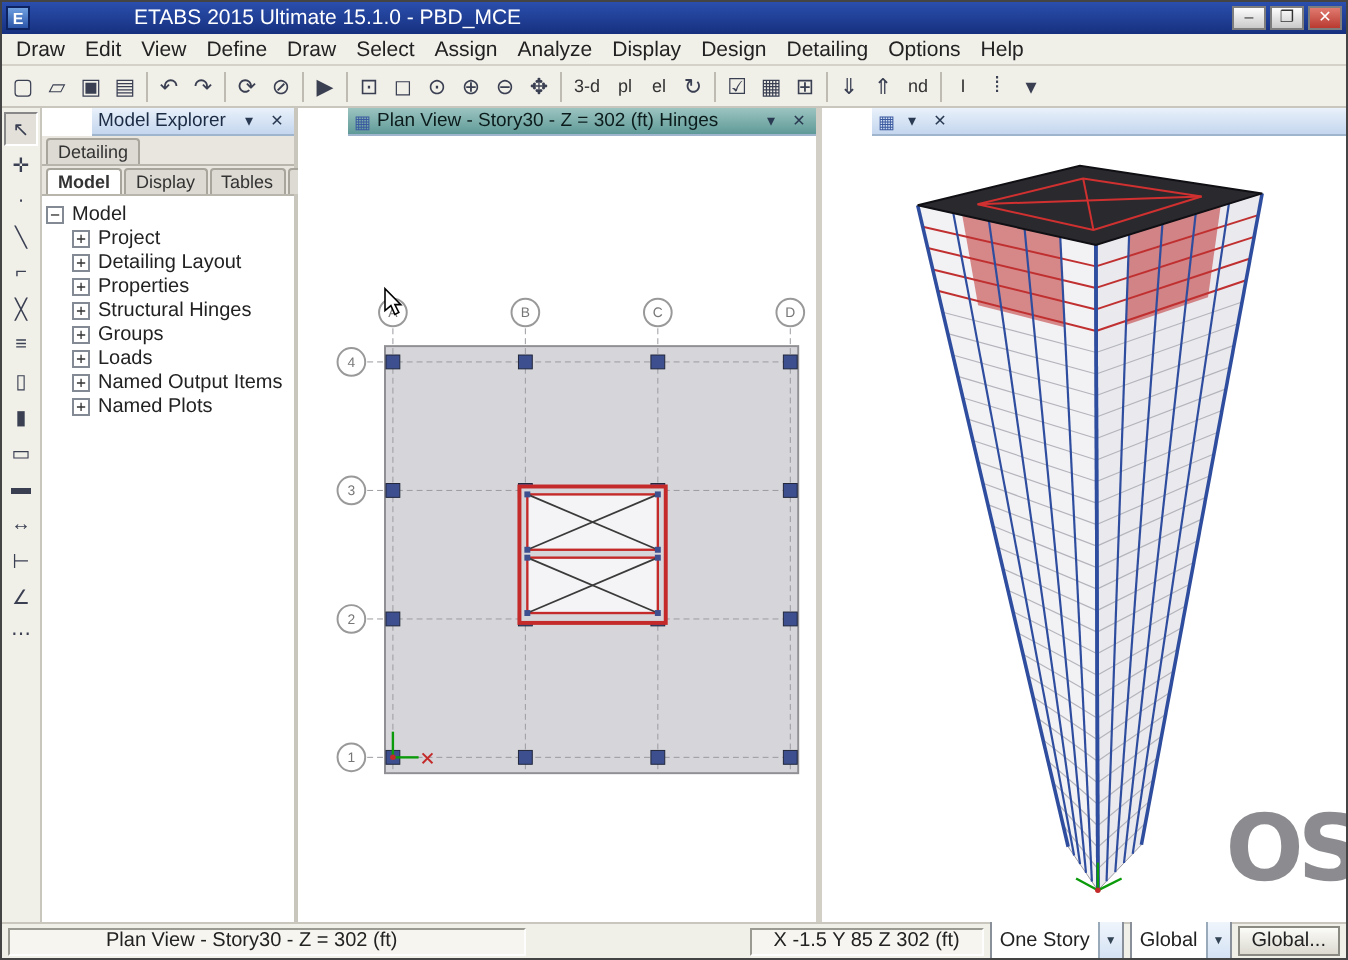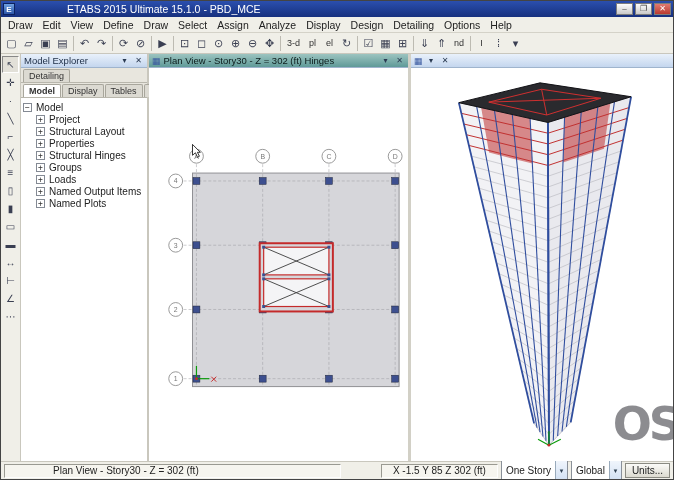--- a/index.html
+++ b/index.html
@@ -36,21 +36,21 @@
   
   .main { flex: 1; display: flex; min-height: 0; }
   .side-toolbar { width: 20px; background: #f0efe8; border-right: 1px solid #c9c7bd;
                   display: flex; flex-direction: column; align-items: center; padding-top: 2px; }
   .sbtn { width: 17px; height: 17px; display: flex; align-items: center; justify-content: center;
           font-size: 10px; color: #3a3f52; border: 1px solid transparent; margin-bottom: 1px; }
   .sbtn.pressed { border: 1px solid #888; border-color: #888 #fff #fff #888; background: #e2e0d8; }
 
   .panel-header { height: 14px; display: flex; align-items: center; gap: 3px; padding: 0 3px;
                   background: linear-gradient(#e9f1fb,#c4d6ee); border-bottom: 1px solid #9fb4cd;
-                  font-size: 9.5px; color: #1c2c44; flex: 0 0 auto; }
+                  font-size: 9.5px; color: #1c2c44; flex: 0 0 auto; margin-left: 25px; }
   .panel-header.active { background: linear-gradient(#9cc4c0,#5f9a98); color: #0c1c1c; }
   .ph-title { flex: 1; white-space: nowrap; overflow: hidden; }
   .ph-btn { font-size: 8px; color: #2a3a52; width: 11px; text-align: center; }
   .ph-icon { font-size: 9px; color: #3b5aa0; }
 
   .explorer { width: 128px; border-right: 2px solid #c9c7bd; background: #fff;
               display: flex; flex-direction: column; }
   .tabrow { display: flex; align-items: flex-end; background: #e8e6de; padding: 1px 2px 0 2px;
             border-bottom: 1px solid #b8b6ac; flex: 0 0 auto; }
   .tab { padding: 1px 5px; font-size: 9px; color: #333; background: #dcdad2;
@@ -73,21 +73,21 @@
   .watermark { position: absolute; right: -6px; bottom: 14px; font-size: 46px; font-weight: bold;
                color: rgba(45,45,52,0.55); letter-spacing: -3px; line-height: 1;
                font-family: "DejaVu Sans", sans-serif; pointer-events: none; }
 
   
   .statusbar { height: 18px; background: #f0efe8; border-top: 1px solid #c9c7bd;
                display: flex; align-items: center; gap: 3px; padding: 0 3px; flex: 0 0 auto;
                font-size: 10px; color: #222; }
   .sunken { border: 1px solid; border-color: #9a9a92 #fdfdfd #fdfdfd #9a9a92; background: #f6f5ef;
             height: 14px; display: flex; align-items: center; padding: 0 4px; white-space: nowrap; overflow: hidden; }
-  .msg { width: 337px; padding-left: 48px; }
+  .msg { width: 259px; padding-left: 48px; }
   .spacer { flex: 1; }
   .coords { width: 117px; justify-content: center; }
   .combo { display: flex; align-items: stretch; border: 1px solid #8a9099; background: #fff;
            height: 27px; font-size: 10px; }
   .combo .val { padding: 0 4px; display: flex; align-items: center; white-space: nowrap; }
   .combo .arrow { width: 12px; background: linear-gradient(#f4f8fd,#cfdef2); border-left: 1px solid #9ab;
                   display: flex; align-items: center; justify-content: center; font-size: 6px; color: #345; }
   .btn-raised { border: 1px solid #8a8a82; background: linear-gradient(#fbfbf8,#dcdad0); height: 15px;
                 display: flex; align-items: center; padding: 0 6px; font-size: 10px; }
 </style>
@@ -198,21 +198,21 @@
         <div class="tree-row">
           <span class="plusbox">−</span>
           <span>Model</span>
         </div>
         <div class="tree-row child">
           <span class="plusbox">+</span>
           <span>Project</span>
         </div>
         <div class="tree-row child">
           <span class="plusbox">+</span>
-          <span>Structural Layout</span>
+          <span>Detailing Layout</span>
         </div>
         <div class="tree-row child">
           <span class="plusbox">+</span>
           <span>Properties</span>
         </div>
         <div class="tree-row child">
           <span class="plusbox">+</span>
           <span>Structural Hinges</span>
         </div>
         <div class="tree-row child">
@@ -434,16 +434,16 @@
     <div class="spacer"></div>
     <div class="sunken coords">X -1.5  Y 85  Z 302 (ft)</div>
     <div class="combo">
       <span class="val">One Story</span>
       <span class="arrow">▼</span>
     </div>
     <div class="combo">
       <span class="val">Global</span>
       <span class="arrow">▼</span>
     </div>
-    <div class="btn-raised">Units...</div>
+    <div class="btn-raised">Global...</div>
   </div>
 
 </div>
 
 </body></html>

